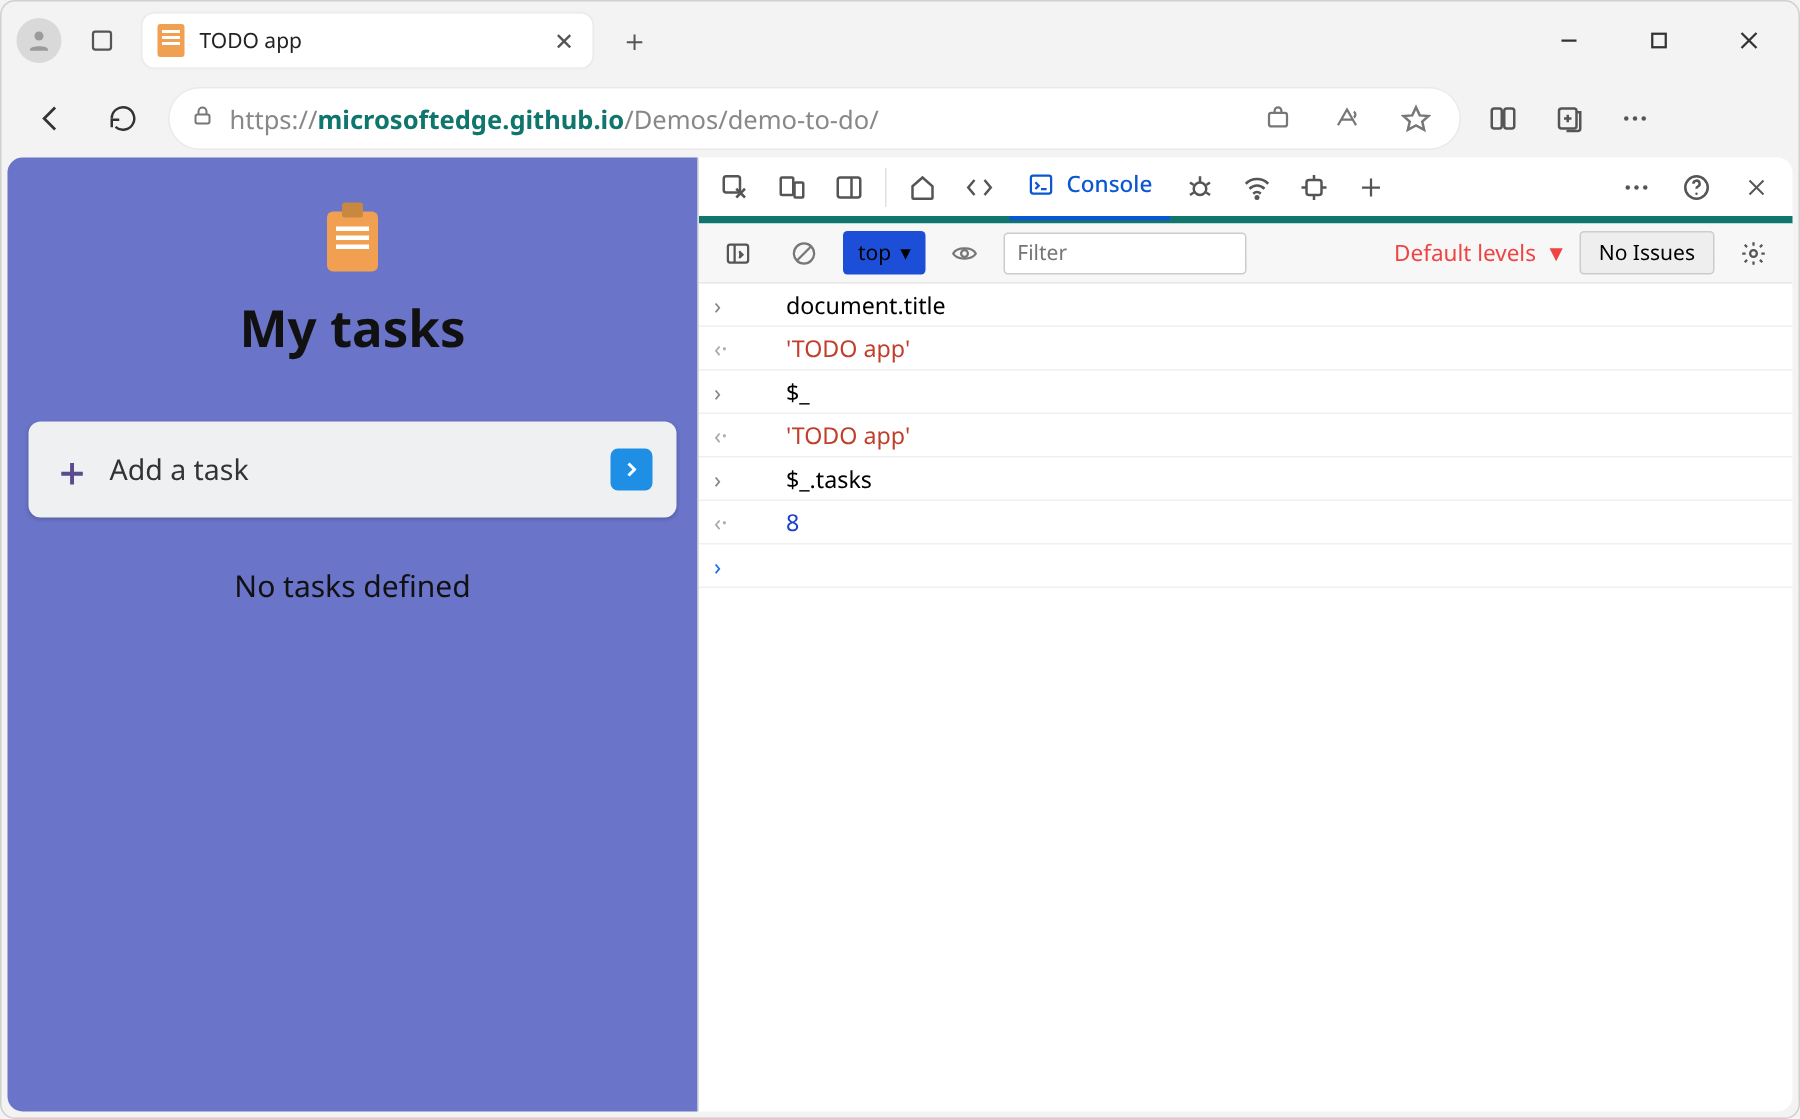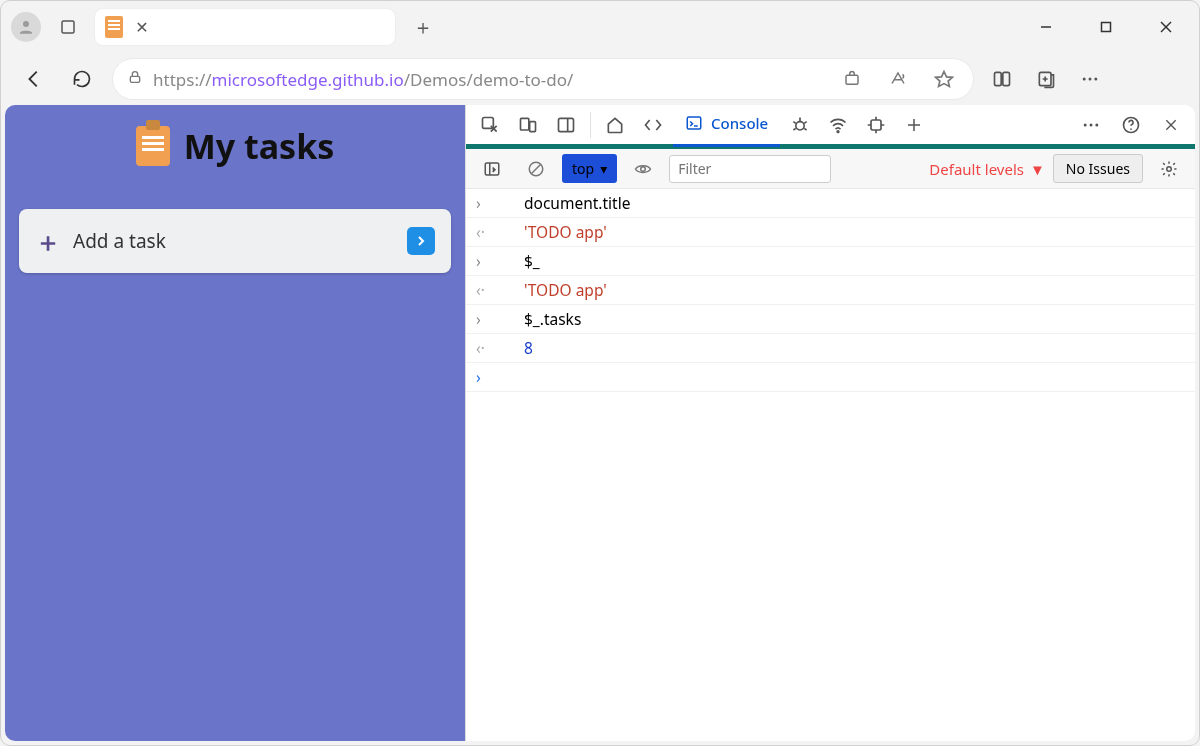--- a/index.html
+++ b/index.html
@@ -17,28 +17,28 @@
   .tab-x { width:18px; height:18px; display:flex;align-items:center;justify-content:center; color:#555; font-size:16px; cursor:pointer;}
   .new-tab { width:28px;height:28px;display:flex;align-items:center;justify-content:center;color:#555;font-size:20px;cursor:pointer;}
   .titlebar-spacer{flex:1;}
   .win-btn{width:46px;height:32px;display:flex;align-items:center;justify-content:center;color:#333;cursor:pointer;}
   .win-btn svg{stroke:#333;fill:none;}
 
   .addrbar { height:52px; display:flex; align-items:center; padding:0 16px; gap:14px;}
   .nav-icon{width:34px;height:34px;display:flex;align-items:center;justify-content:center;border-radius:6px;cursor:pointer;}
   .url-pill{flex:1; max-width:860px; height:40px; background:#fff; border-radius:20px; display:flex; align-items:center; padding:0 14px; gap:10px; box-shadow:0 0 0 1px rgba(0,0,0,.04);}
   .url-text{font-size:17px;color:#888; white-space:nowrap;}
-  .url-text .dark{color:#8b5cf6;}
+  .url-text .dark{color:#0f766e;font-weight:bold;}
   .url-right-icons{margin-left:auto;display:flex;gap:16px;align-items:center;}
   .addr-icon{width:30px;height:30px;display:flex;align-items:center;justify-content:center;cursor:pointer;color:#555;}
 
   
   .content{display:flex; height:calc(100% - 104px - 4px); margin:0 4px 4px 4px; gap:0;}
   .page{width:460px; background:#6a74c9; border-radius:10px 0 0 10px; padding:18px 14px; color:#111; display:flex; flex-direction:column; align-items:center;}
-  .page h1{font-size:34px; font-weight:700; display:flex;align-items:center;gap:14px; }
+  .page h1{font-size:34px; font-weight:700; display:flex;align-items:center;gap:14px; margin-top:18px;flex-direction:column;}
   .page h1 .clip{width:34px;height:40px;background:#f0a050;border-radius:4px;position:relative;display:inline-block;}
   .page h1 .clip::before{content:"";position:absolute;left:6px;right:6px;top:10px;height:3px;background:#fff;box-shadow:0 6px 0 #fff,0 12px 0 #fff;}
   .page h1 .clip::after{content:"";position:absolute;left:10px;right:10px;top:-6px;height:10px;background:#c88840;border-radius:2px;}
   .addtask{margin-top:40px; width:100%; background:#eef0f2; border-radius:8px; height:64px; display:flex;align-items:center;padding:0 16px; gap:12px; box-shadow:0 1px 3px rgba(0,0,0,.2);}
   .addtask .plus{font-size:26px;color:#5a4b8c;font-weight:600;}
   .addtask-label{font-size:19px;color:#333;flex:1;}
   .addtask .go{width:28px;height:28px;background:#1f8fe5;border-radius:5px;display:flex;align-items:center;justify-content:center;color:#fff;}
   .no-tasks{margin-top:32px;font-size:20px;color:#111;}
 
   
@@ -78,20 +78,21 @@
         <path d="M4 20c0-4 16-4 16 0v1H4z"></path>
       </svg>
   </div>
   <div class="tab-spaces">
     <svg width="18" height="18" viewBox="0 0 24 24" fill="none" stroke="#555" stroke-width="2">
         <rect x="4" y="4" width="16" height="16" rx="2"></rect>
       </svg>
   </div>
   <div class="tab">
     <span class="favicon"></span>
+    <span class="tab-title">TODO app</span>
     <span class="tab-x">✕</span>
   </div>
   <div class="new-tab">＋</div>
   <div class="titlebar-spacer"></div>
   <div class="win-btn">
       <svg width="12" height="12" viewBox="0 0 12 12">
         <line x1="1" y1="6" x2="11" y2="6" stroke-width="1.5"></line>
       </svg>
     </div>
   <div class="win-btn">
@@ -182,20 +183,21 @@
     </h1>
     <div class="addtask">
       <span class="plus">＋</span>
       <span class="addtask-label">Add a task</span>
       <span class="go">
         <svg width="16" height="16" viewBox="0 0 24 24" fill="none" stroke="#fff" stroke-width="3">
             <polyline points="9 6 15 12 9 18"></polyline>
           </svg>
       </span>
     </div>
+    <div class="no-tasks">No tasks defined</div>
   </div>
 
   <div class="devtools">
 
     <div class="dt-tabs">
       <div class="dt-iconbtn">
           <svg width="20" height="20" viewBox="0 0 24 24" fill="none" stroke="#555" stroke-width="2">
             <rect x="3" y="3" width="13" height="13" rx="2"></rect>
             <path d="M13 13l7 7"></path>
             <path d="M13 20l7-7"></path>

